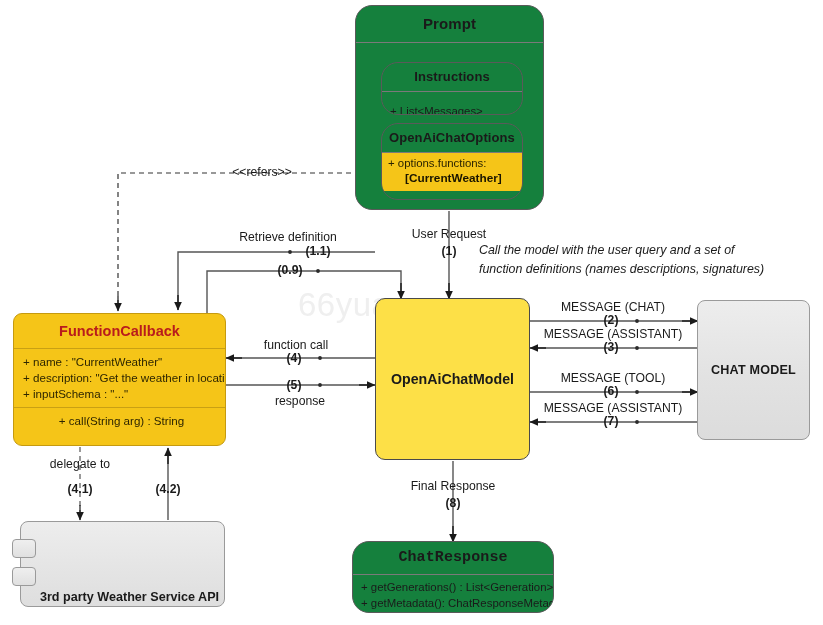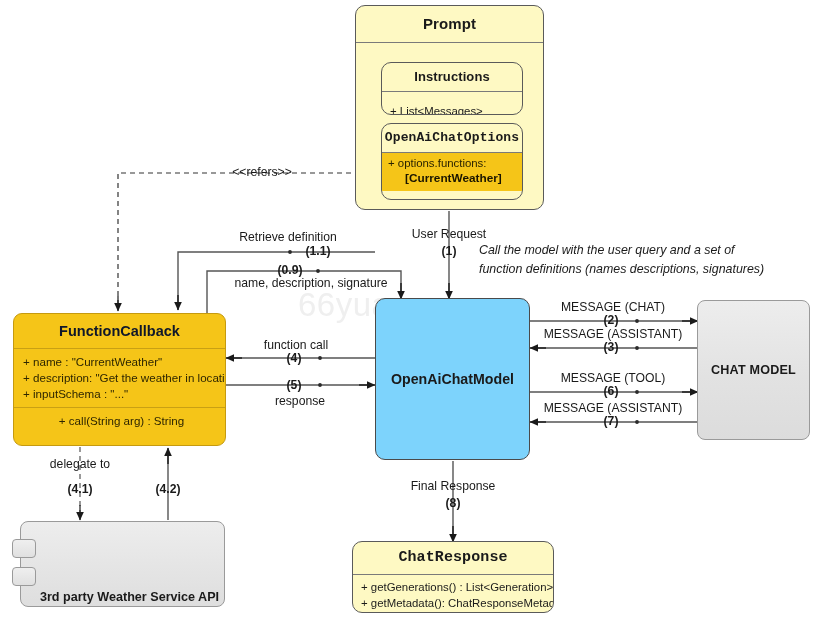--- a/index.html
+++ b/index.html
@@ -8,64 +8,64 @@
     font-family:"Liberation Sans","DejaVu Sans",sans-serif;
     color:#1a1a1a;
   }
   #canvas{position:absolute;inset:0;width:823px;height:625px;}
   svg.layer{position:absolute;left:0;top:0;width:823px;height:625px;pointer-events:none;}
 
   .node{position:absolute;box-sizing:border-box;}
 
   
   .umlbox{
-    border:1.4px solid #5a5a5a;border-radius:10px;background:#fef9c3;
+    border:1.4px solid #5a5a5a;border-radius:17px;background:#15803d;
     overflow:hidden;
   }
   .umlbox .title{
     text-align:center;font-weight:bold;font-size:14.5px;
     padding:8px 4px 9px;letter-spacing:.1px;
   }
   .umlbox .sep{height:1.2px;background:#7a7a7a;}
   .umlbox .compart{padding:4px 6px 5px 8px;}
   .umlbox .line{font-size:11.8px;line-height:15.5px;white-space:nowrap;}
 
   
   #prompt{left:355px;top:5px;width:189px;height:205px;}
   #prompt>.title{font-size:15px;padding-top:9px;padding-bottom:10px;}
   #prompt .inner{position:absolute;left:25px;width:140px;}
 
   #instructions{top:56px;height:51px;}
   #instructions .title{font-size:13px;padding:6px 2px 7px;}
   #instructions .line{font-size:11.4px;margin-top:8px;}
 
   #chatoptions{top:117px;height:75px;}
-  #chatoptions .title{font-size:13px;padding:6px 2px 7px;font-family:Liberation Mono, monospace;}
+  #chatoptions .title{font-size:13px;padding:6px 2px 7px;}
   #chatoptions .hl{
     background:#F5C518;padding:3px 6px 5px 6px;
   }
   #chatoptions .hl .l1{font-size:11.4px;line-height:15px;color:#2a2300;}
   #chatoptions .hl .l2{font-size:11.8px;line-height:15px;font-weight:bold;padding-left:17px;color:#1a1500;}
 
   
   #fncallback{
     left:13px;top:313px;width:213px;height:133px;
     background:#F5C518;border:1.4px solid #c59a10;border-radius:9px;overflow:hidden;
   }
-  #fncallback .title{text-align:center;font-weight:bold;font-size:14.5px;padding:9px 4px 9px;color:#0f172a;}
+  #fncallback .title{text-align:center;font-weight:bold;font-size:14.5px;padding:9px 4px 9px;color:#b91c1c;}
   #fncallback .sep{height:1.2px;background:#c9a014;}
   #fncallback .attrs{padding:5px 5px 5px 9px;}
   #fncallback .attrs .line{font-size:11.6px;line-height:16px;color:#2e2600;white-space:nowrap;}
   #fncallback .ops{padding:5px 5px 5px 9px;text-align:center;}
   #fncallback .ops .line{font-size:11.6px;line-height:16px;color:#2e2600;}
 
   
   #chatmodel{
     left:375px;top:298px;width:155px;height:162px;
-    border:1.4px solid #4a4a4a;border-radius:10px;background:#7dd3fc;
+    border:1.4px solid #4a4a4a;border-radius:10px;background:#fde047;
     display:flex;align-items:center;justify-content:center;
   }
   #chatmodel span{font-weight:bold;font-size:14.2px;}
 
   
   #chatmodelext{
     left:697px;top:300px;width:113px;height:140px;
     border:1.2px solid #9a9a9a;border-radius:8px;
     background:linear-gradient(180deg,#ededed 0%,#e2e2e2 55%,#dcdcdc 100%);
     display:flex;align-items:center;justify-content:center;
@@ -236,21 +236,20 @@
       <div class="line">+ getMetadata(): ChatResponseMetadata</div>
     </div>
   </div>
 
   <div class="lbl c" style="left:262px;top:165px;">&lt;&lt;refers&gt;&gt;</div>
 
   <div class="lbl c" style="left:288px;top:230px;">Retrieve definition</div>
   <div class="lbl c b" style="left:318px;top:244px;">(1.1)</div>
 
   <div class="lbl c b" style="left:290px;top:263px;">(0.9)</div>
-  <div class="lbl c" style="left:311px;top:276px;">name, description, signature</div>
 
   <div class="lbl c" style="left:449px;top:227px;">User Request</div>
   <div class="lbl c b" style="left:449px;top:244px;">(1)</div>
 
   <div class="lbl i" style="left:479px;top:243px;">Call the model with the user query and a set of</div>
   <div class="lbl i" style="left:479px;top:262px;">function definitions (names descriptions, signatures)</div>
 
   <div class="lbl c" style="left:613px;top:300px;">MESSAGE (CHAT)</div>
   <div class="lbl c b" style="left:611px;top:313px;">(2)</div>
 

